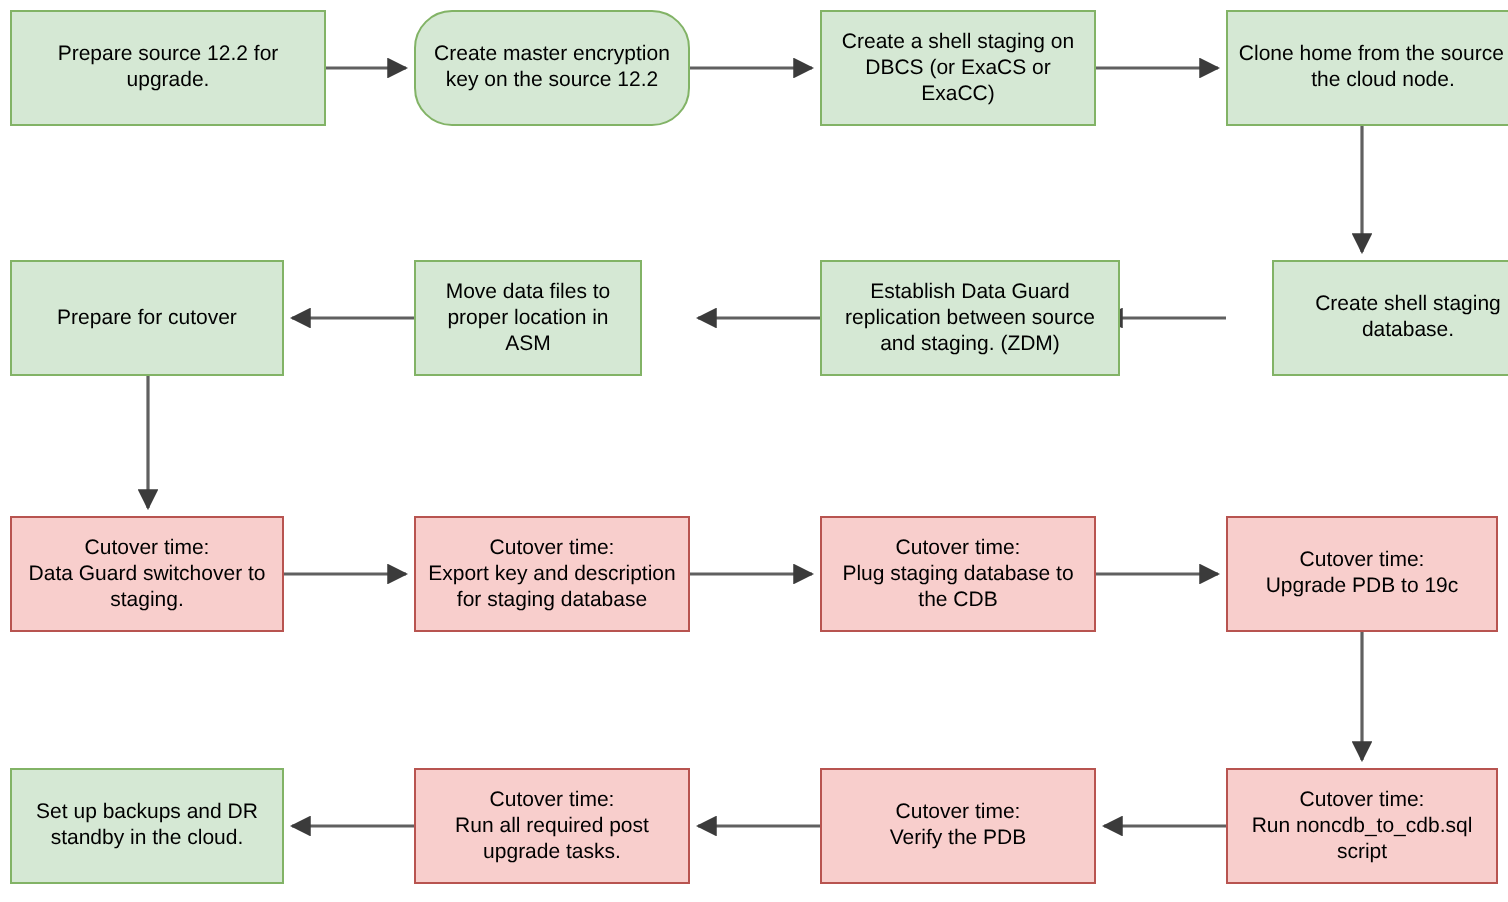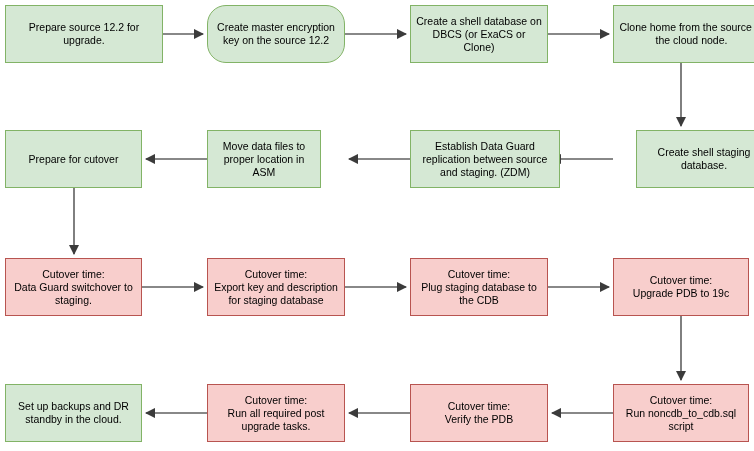--- a/index.html
+++ b/index.html
@@ -76,21 +76,21 @@
         <polyline points="681,316 681,380" fill="none" stroke="#606060" stroke-width="1.6" marker-end="url(#arrow)"></polyline>
         <polyline points="613,413 552,413" fill="none" stroke="#606060" stroke-width="1.6" marker-end="url(#arrow)"></polyline>
         <polyline points="410,413 349,413" fill="none" stroke="#606060" stroke-width="1.6" marker-end="url(#arrow)"></polyline>
         <polyline points="207,413 146,413" fill="none" stroke="#606060" stroke-width="1.6" marker-end="url(#arrow)"></polyline>
       </g>
   </svg>
 
   <div id="nodes-group">
       <div class="node green" style="left: 5px; top: 5px; width: 158px; height: 58px;"><span>Prepare source 12.2 for upgrade.</span></div>
       <div class="node green" style="left: 207px; top: 5px; width: 138px; height: 58px; border-radius: 19px;"><span>Create master encryption key on the source 12.2</span></div>
-      <div class="node green" style="left: 410px; top: 5px; width: 138px; height: 58px;"><span>Create a shell database on DBCS (or ExaCS or Clone)</span></div>
+      <div class="node green" style="left: 410px; top: 5px; width: 138px; height: 58px;"><span>Create a shell staging on DBCS (or ExaCS or ExaCC)</span></div>
       <div class="node green" style="left: 613px; top: 5px; width: 157px; height: 58px;"><span>Clone home from the source to the cloud node.</span></div>
       <div class="node green" style="left: 636px; top: 130px; width: 136px; height: 58px;"><span>Create shell staging database.</span></div>
       <div class="node green" style="left: 410px; top: 130px; width: 150px; height: 58px;"><span>Establish Data Guard replication between source and staging. (ZDM)</span></div>
       <div class="node green" style="left: 207px; top: 130px; width: 114px; height: 58px;"><span>Move data files to proper location in ASM</span></div>
       <div class="node green" style="left: 5px; top: 130px; width: 137px; height: 58px;"><span>Prepare for cutover</span></div>
       <div class="node pink" style="left: 5px; top: 258px; width: 137px; height: 58px;"><span>Cutover time:
 Data Guard switchover to staging.</span></div>
       <div class="node pink" style="left: 207px; top: 258px; width: 138px; height: 58px;"><span>Cutover time:
 Export key and description for staging database</span></div>
       <div class="node pink" style="left: 410px; top: 258px; width: 138px; height: 58px;"><span>Cutover time:

